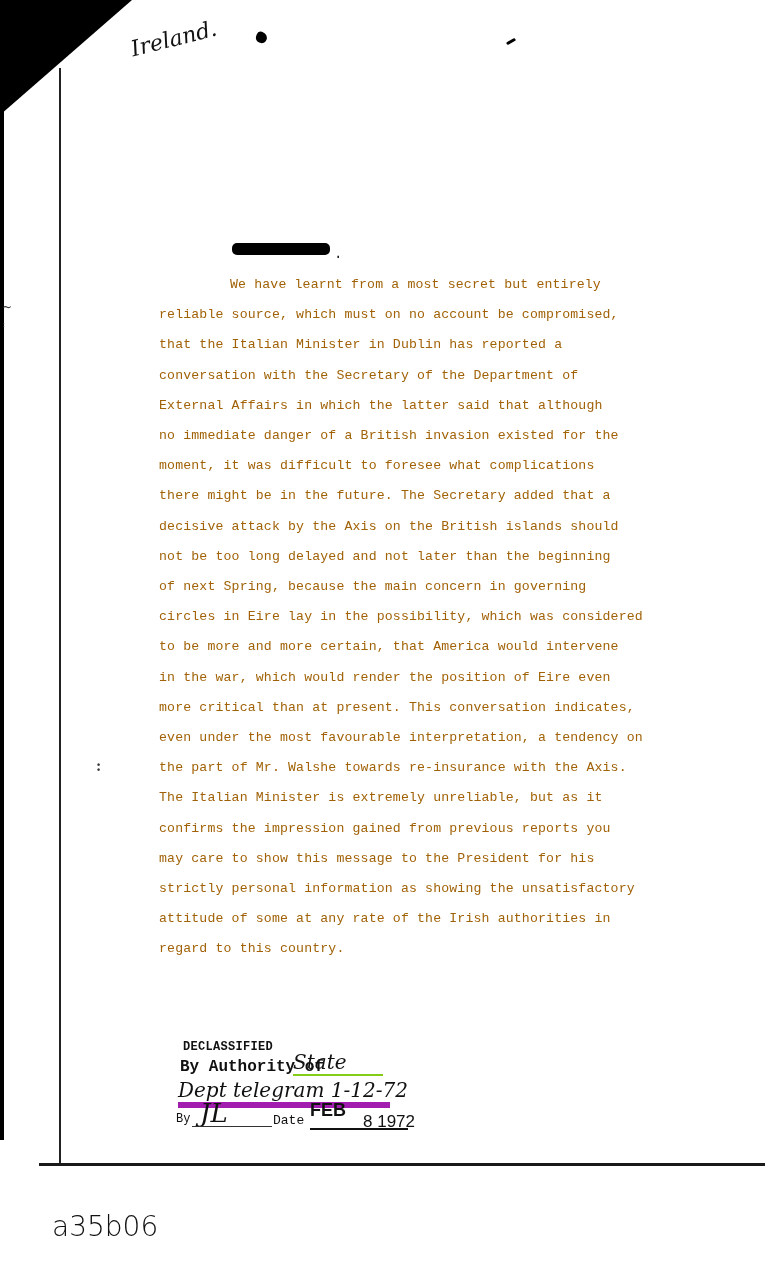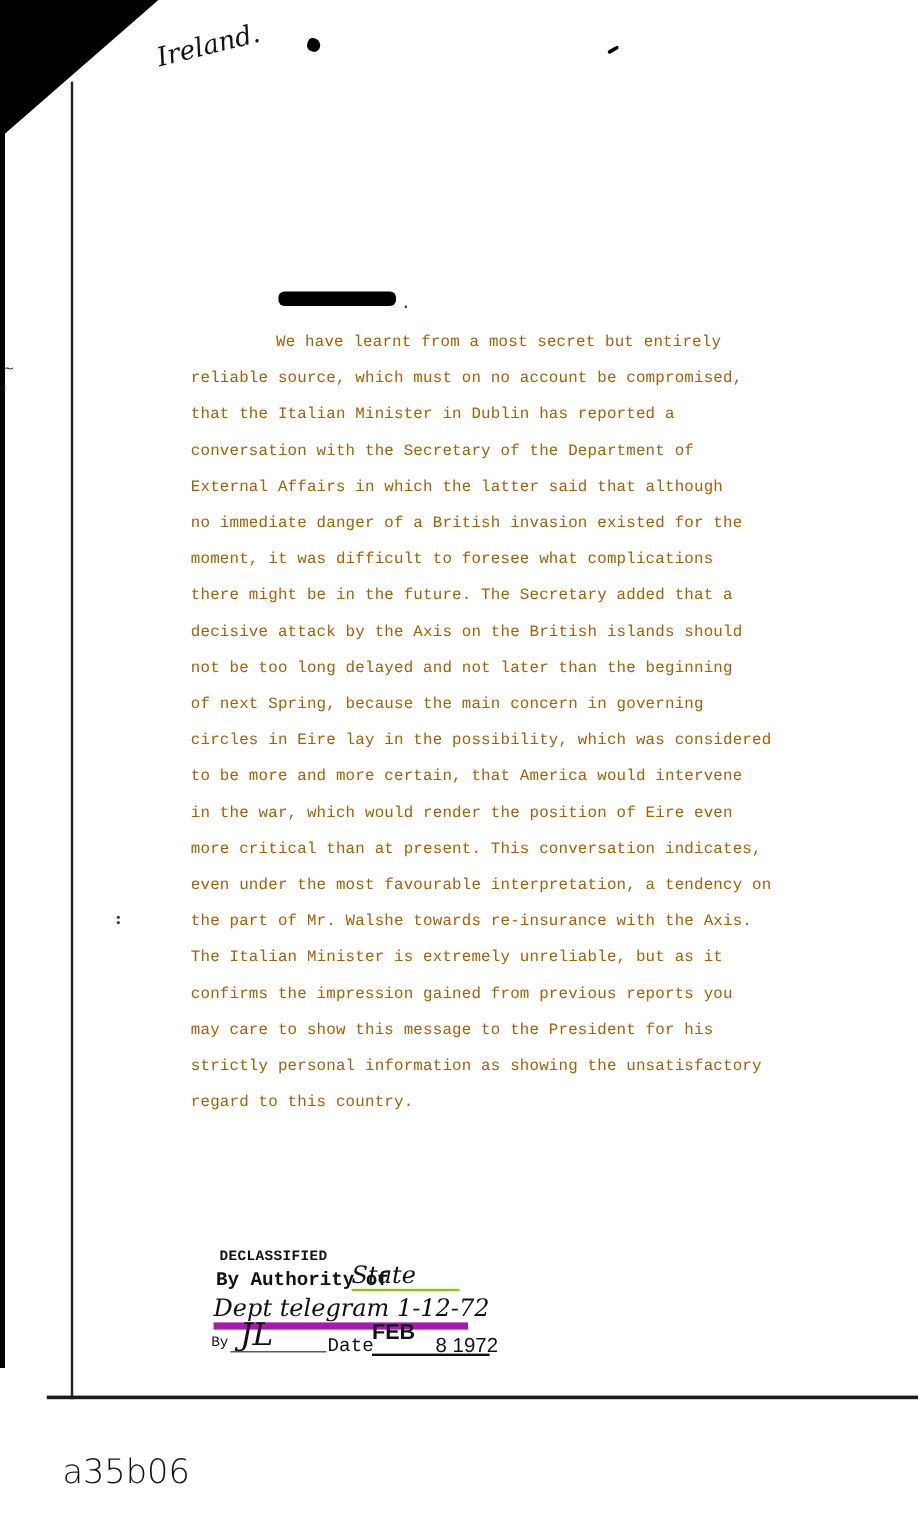--- a/index.html
+++ b/index.html
@@ -56,21 +56,21 @@
     position:absolute; left:180px; top:1040px; width:240px; height:100px;
     font-family:"Liberation Mono", monospace; color:#111;
   }
   .stamp .declass { position:absolute; left:3px; top:0; font-size:12px; font-weight:bold; letter-spacing:0.3px; }
   .stamp .authority { position:absolute; left:0; top:18px; font-size:16px; font-weight:bold; }
   .stamp .auth-hand { position:absolute; left:113px; top:10px; font-family:"DejaVu Serif", serif; font-style:italic; font-size:20px; border-bottom:2px solid #84cc16; width:90px; }
   .stamp .dept-hand { position:absolute; left:-2px; top:38px; font-family:"DejaVu Serif", serif; font-style:italic; font-size:20px; border-bottom:6px solid #a21caf; width:212px; white-space:nowrap; }
   .stamp .by { position:absolute; left:-4px; top:72px; font-size:12px; }
   .stamp .by-hand { position:absolute; left:20px; top:58px; font-family:"DejaVu Serif", serif; font-style:italic; font-size:26px; }
   .stamp .by-line { position:absolute; left:12px; top:86px; width:80px; height:1px; background:#333; }
-  .stamp .date-label { position:absolute; left:93px; top:73px; font-size:16px; }
+  .stamp .date-label { position:absolute; left:93px; top:73px; font-size:13px; }
   .stamp .date-line { position:absolute; left:130px; top:88px; width:98px; height:2px; background:#111; }
   .stamp .date-month { position:absolute; left:130px; top:60px; font-family:"Liberation Sans", sans-serif; font-weight:bold; font-size:18px; }
   .stamp .date-year { position:absolute; left:183px; top:72px; font-family:Liberation Sans, sans-serif; font-size:17px; }
 </style>
 </head>
 <body>
 
 <div class="corner-shadow"></div>
 <div class="corner-fill"></div>
 <div class="left-rule"></div>
@@ -102,20 +102,21 @@
   <span class="line">circles in Eire lay in the possibility, which was considered</span>
   <span class="line">to be more and more certain, that America would intervene</span>
   <span class="line">in the war, which would render the position of Eire even</span>
   <span class="line">more critical than at present. This conversation indicates,</span>
   <span class="line">even under the most favourable interpretation, a tendency on</span>
   <span class="line">the part of Mr. Walshe towards re-insurance with the Axis.</span>
   <span class="line">The Italian Minister is extremely unreliable, but as it</span>
   <span class="line">confirms the impression gained from previous reports you</span>
   <span class="line">may care to show this message to the President for his</span>
   <span class="line">strictly personal information as showing the unsatisfactory</span>
+  <span class="line">attitude of some at any rate of the Irish authorities in</span>
   <span class="line">regard to this country.</span>
 </div>
 
 <div class="stamp">
   <span class="declass">DECLASSIFIED</span>
   <span class="authority">By Authority of</span>
   <span class="auth-hand">State</span>
   <span class="dept-hand">Dept telegram 1-12-72</span>
   <span class="by">By</span>
   <span class="by-hand">JL</span>

